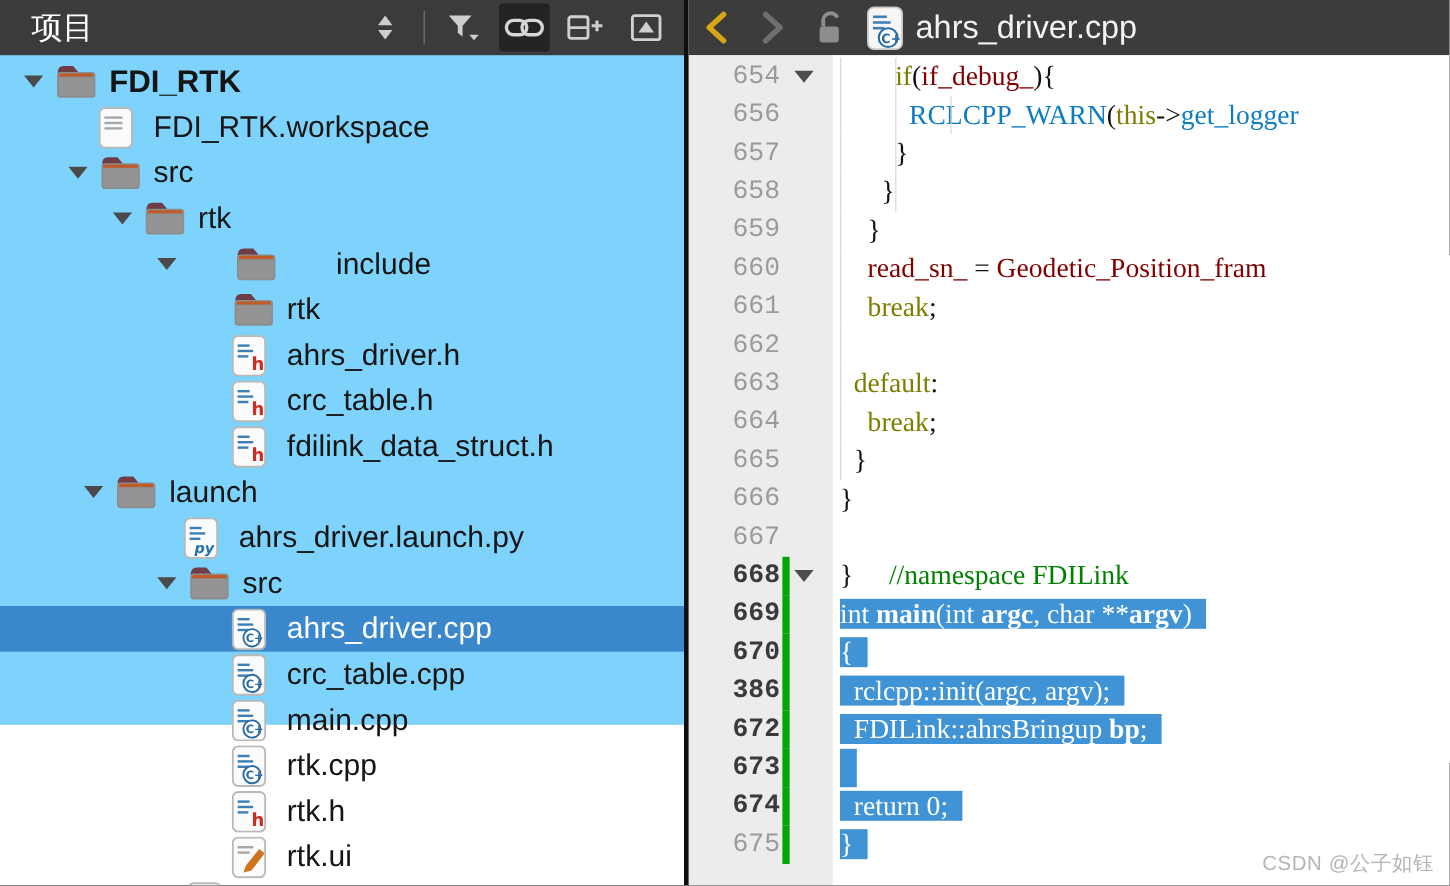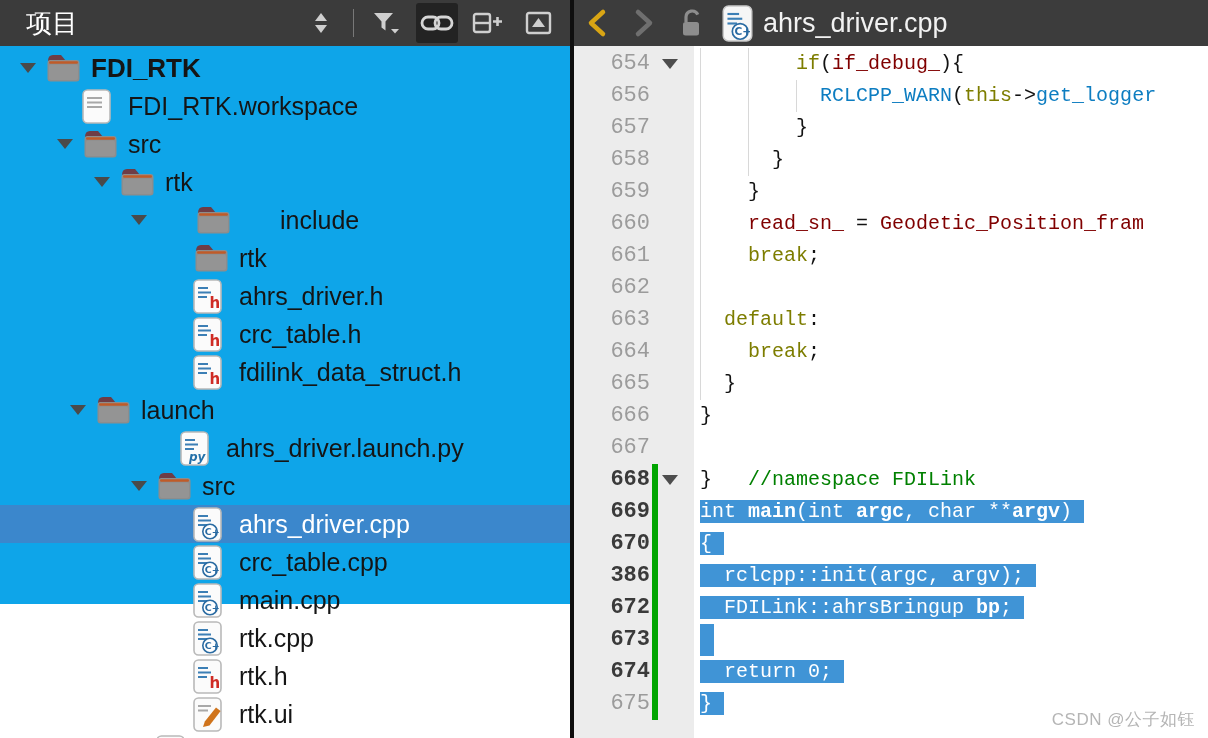--- a/index.html
+++ b/index.html
@@ -1,20 +1,20 @@
 <!DOCTYPE html>
 <html><head>
 <meta charset="utf-8">
 <style>
   html,body{margin:0;padding:0;background:#222;}
   .app{position:relative;width:1208px;height:738px;background:#fff;overflow:hidden;
        font-family:"Liberation Sans",sans-serif;-webkit-font-smoothing:antialiased;}
 
   
-  .lpanel{position:absolute;left:0;top:0;width:570px;height:604px;background:#0ea5e9;}
+  .lpanel{position:absolute;left:0;top:0;width:570px;height:604px;background:#7dd3fc;}
   .phead{height:46px;background:#3b3b3b;display:flex;align-items:center;}
   .ptitle{color:#fff;font-size:26px;padding-left:26px;}
   .ptools{margin-left:auto;display:flex;align-items:center;gap:9px;padding-right:10px;}
   .tbtn{width:42px;height:40px;display:flex;align-items:center;justify-content:center;border-radius:3px;}
   .tbtn.active{background:#232323;}
   .vsep{width:1px;height:28px;background:#787878;margin:0 2px;}
   .tree{position:relative;height:692px;overflow:hidden;padding-top:3px;}
   .trow{height:38px;display:flex;align-items:center;font-size:25px;color:#151515;white-space:nowrap;}
   .trow.selected{background:#3b87cc;}
   .trow.selected .tlabel{color:#fff;}
@@ -37,21 +37,21 @@
   .gutter{width:120px;flex:none;background:#ececec;padding-top:2px;position:relative;}
   .codearea{flex:1;background:#fff;padding-top:2px;overflow:hidden;position:relative;}
   .gr{height:32px;position:relative;}
   .num{position:absolute;right:44px;top:0;line-height:32px;
        font-family:Liberation Mono, monospace;font-size:22px;color:#9b9b9b;}
   .num.b{color:#3a3a3a;font-weight:700;}
   .gbar{position:absolute;left:78px;top:0;height:32px;width:6px;background:#00a500;}
   .fold{position:absolute;left:88px;top:11px;width:0;height:0;
         border-left:8px solid transparent;border-right:8px solid transparent;border-top:10px solid #4d4d4d;}
   .cl{height:32px;line-height:32px;position:relative;padding-left:6px;white-space:pre;
-      font-family:Liberation Mono, monospace;font-size:20px;color:#121212;}
+      font-family:Liberation Serif, serif;font-size:23px;color:#121212;}
   .gd{position:absolute;top:0;height:32px;width:1px;background:#d8d8d8;}
   .selw{position:relative;background:#4094d6;color:#fff;padding-right:12px;}
   .selw.empty{display:inline-block;width:14px;height:32px;padding:0;vertical-align:top;}
   .sp{}
   .sk{color:#7d7d00;}
   .sm{color:#800000;}
   .sf{color:#0d7dc1;}
   .sc{color:#008000;margin-left:24px;}
   .sw{color:#fff;}
   .sb{color:#fff;font-weight:700;}
@@ -227,21 +227,21 @@
           <span class="ticon">
             <svg width="36" height="30" viewBox="0 0 36 30">
               <path d="M3 8 q0-6 5-6 h8 l5 6 z" fill="#6e3d46"></path>
               <rect x="2.5" y="7" width="32" height="21.5" rx="3" fill="#8d8d8d"></rect>
               <rect x="4" y="8.2" width="29" height="2.6" rx="1.3" fill="#c05b28"></rect>
               <rect x="4" y="11.5" width="29" height="15.5" rx="2" fill="#949494"></rect>
             </svg>
           </span>
           <span class="tlabel">launch</span>
         </div>
-        <div class="trow" style="padding-left: 118px; margin-left: 27px;">
+        <div class="trow" style="padding-left: 118px;">
           <span class="exp"></span>
           <span class="ticon">
             <svg width="29" height="35" viewBox="0 0 29 35">
               <rect x="1" y="1" width="27" height="33" rx="4.5" fill="#fbfbfb" stroke="#b9b9b9" stroke-width="1.6"></rect>
               <rect x="5" y="8" width="10" height="2" fill="#3c7fb5"></rect>
               <rect x="5" y="12.5" width="13" height="2" fill="#3c7fb5"></rect>
               <rect x="5" y="17" width="9" height="2" fill="#3c7fb5"></rect>
               <text x="9" y="29.5" font-size="12" font-weight="bold" font-style="italic" fill="#2470a8" font-family="DejaVu Sans, sans-serif">py</text>
             </svg>
           </span>

